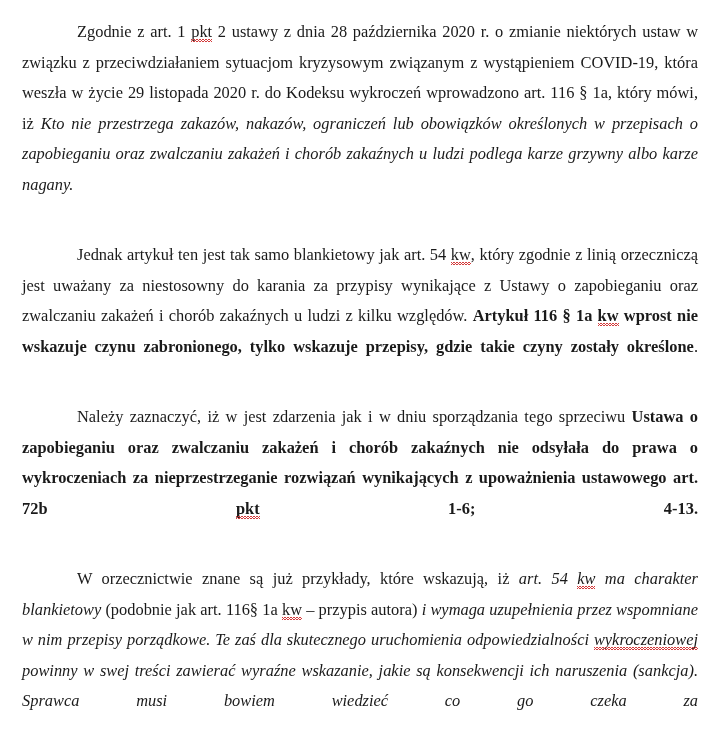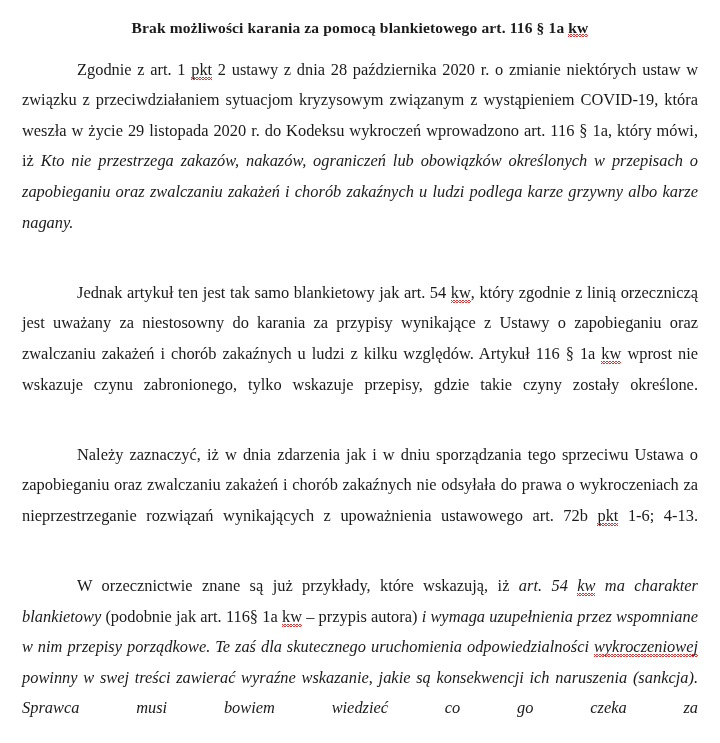--- a/index.html
+++ b/index.html
@@ -55,21 +55,21 @@
   .para.continues::after {
     content: "";
     display: inline-block;
     width: 100%;
   }
 
   i, .it {
     font-style: italic;
   }
   b, .bd {
-    font-weight: normal;
+    font-weight: bold;
   }
 
   
   .sq {
     position: relative;
     white-space: nowrap;
   }
   .sq::after {
     content: "";
     position: absolute;
@@ -83,33 +83,30 @@
     background-size: 3px 3px;
     background-repeat: repeat-x;
     pointer-events: none;
   }
 </style>
 </head>
 <body>
 
 <div class="page">
 
-  <h1 class="doc-title">
-    <span>Brak możliwości karania za pomocą blankietowego art. 116 § 1a </span><span class="sq">kw</span>
-  </h1>
 
   <p class="para p1 continues">
     <span>Zgodnie z art. 1 </span><span class="sq">pkt</span><span> 2 ustawy z dnia 28 października 2020 r. o zmianie niektórych ustaw w związku z przeciwdziałaniem sytuacjom kryzysowym związanym z wystąpieniem COVID-19, która weszła w życie 29 listopada 2020 r. do Kodeksu wykroczeń wprowadzono art. 116 § 1a, który mówi, iż </span><span class="it">Kto nie przestrzega zakazów, nakazów, ograniczeń lub obowiązków określonych w przepisach o zapobieganiu oraz zwalczaniu zakażeń i chorób zakaźnych u ludzi podlega karze grzywny albo karze nagany.</span>
   </p>
 
   <p class="para p2 continues">
     <span>Jednak artykuł ten jest tak samo blankietowy jak art. 54 </span><span class="sq">kw</span><span>, który zgodnie z linią orzeczniczą jest uważany za niestosowny do karania za przypisy wynikające z Ustawy o zapobieganiu oraz zwalczaniu zakażeń i chorób zakaźnych u ludzi z kilku względów. </span><span class="bd">Artykuł 116 § 1a </span><span class="bd sq">kw</span><span class="bd"> wprost nie wskazuje czynu zabronionego, tylko wskazuje przepisy, gdzie takie czyny zostały określone</span><span>.</span>
   </p>
 
   <p class="para p3 continues">
-    <span>Należy zaznaczyć, iż w dnia zdarzenia jak i w dniu sporządzania tego sprzeciwu </span><span class="bd">Ustawa o zapobieganiu oraz zwalczaniu zakażeń i chorób zakaźnych nie odsyłała do prawa o wykroczeniach za nieprzestrzeganie rozwiązań wynikających z upoważnienia ustawowego art. 72b </span><span class="bd sq">pkt</span><span class="bd"> 1-6; 4-13.</span>
+    <span>Należy zaznaczyć, iż w jest zdarzenia jak i w dniu sporządzania tego sprzeciwu </span><span class="bd">Ustawa o zapobieganiu oraz zwalczaniu zakażeń i chorób zakaźnych nie odsyłała do prawa o wykroczeniach za nieprzestrzeganie rozwiązań wynikających z upoważnienia ustawowego art. 72b </span><span class="bd sq">pkt</span><span class="bd"> 1-6; 4-13.</span>
   </p>
 
   <p class="para p4 continues">
     <span>W orzecznictwie znane są już przykłady, które wskazują, iż </span><span class="it">art. 54 </span><span class="it sq">kw</span><span class="it"> ma charakter blankietowy</span><span> (podobnie jak art. 116§ 1a </span><span class="sq">kw</span><span> – przypis autora) </span><span class="it">i wymaga uzupełnienia przez wspomniane w nim przepisy porządkowe. Te zaś dla skutecznego uruchomienia odpowiedzialności </span><span class="it sq">wykroczeniowej</span><span class="it"> powinny w swej treści zawierać wyraźne wskazanie, jakie są konsekwencji ich naruszenia (sankcja). Sprawca musi bowiem wiedzieć co go czeka za</span>
   </p>
 
 </div>
 
 </body></html>

